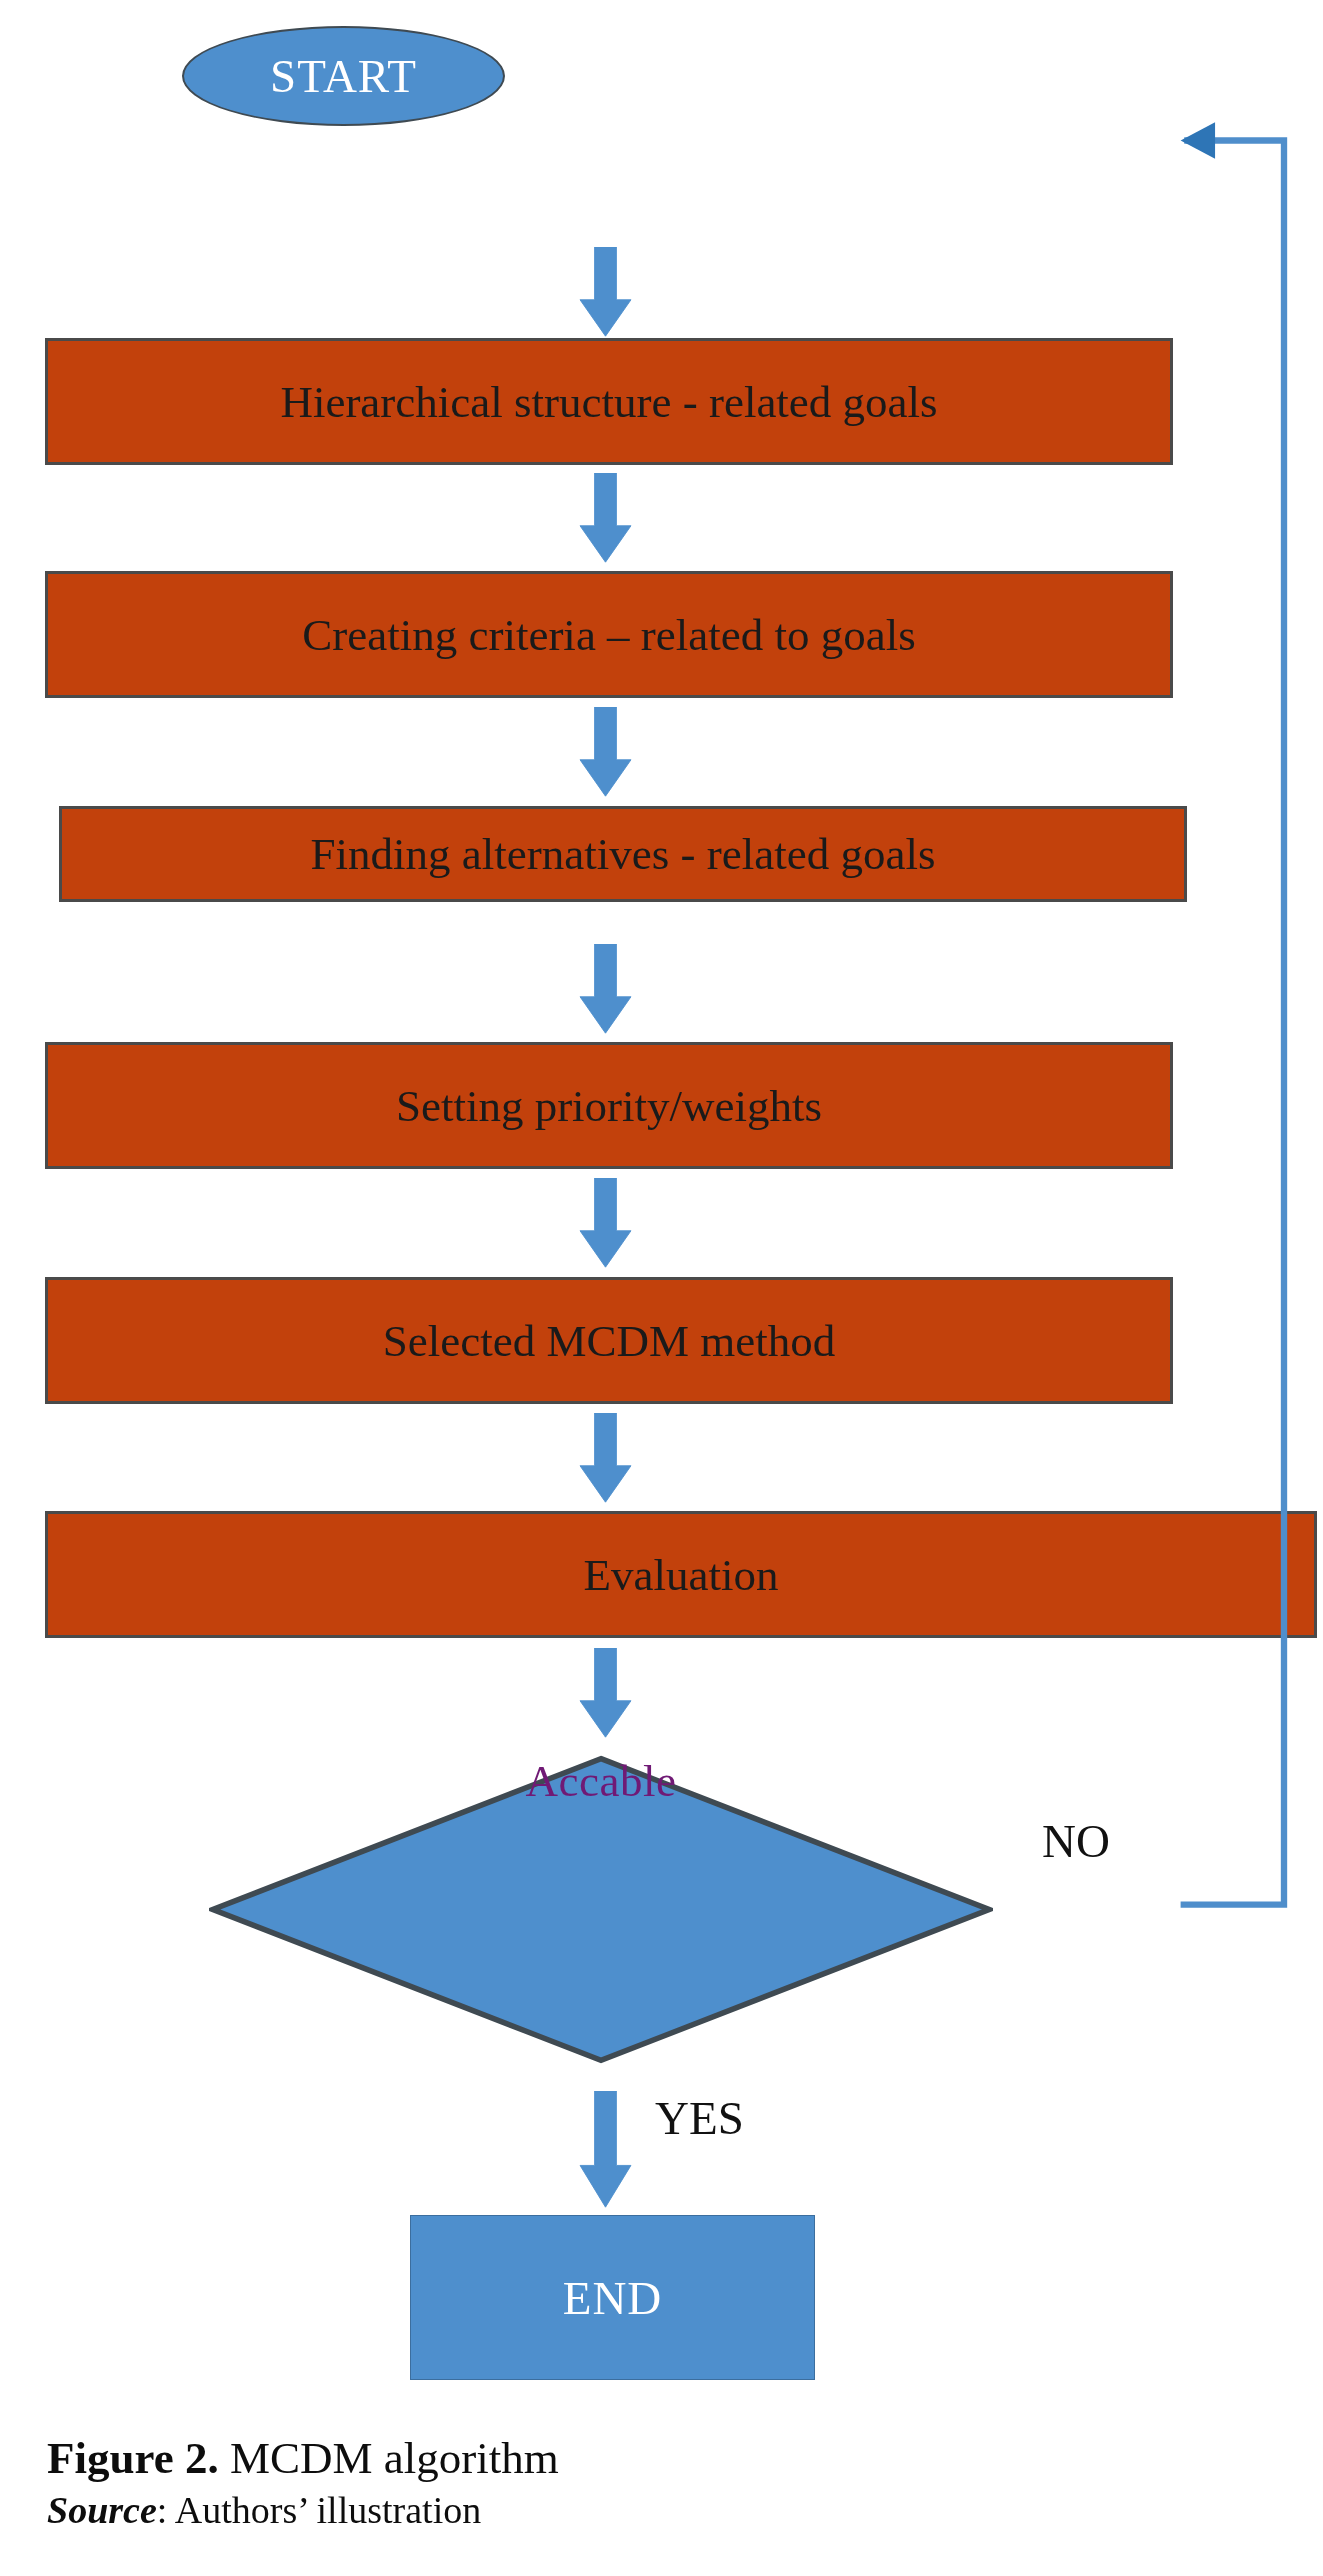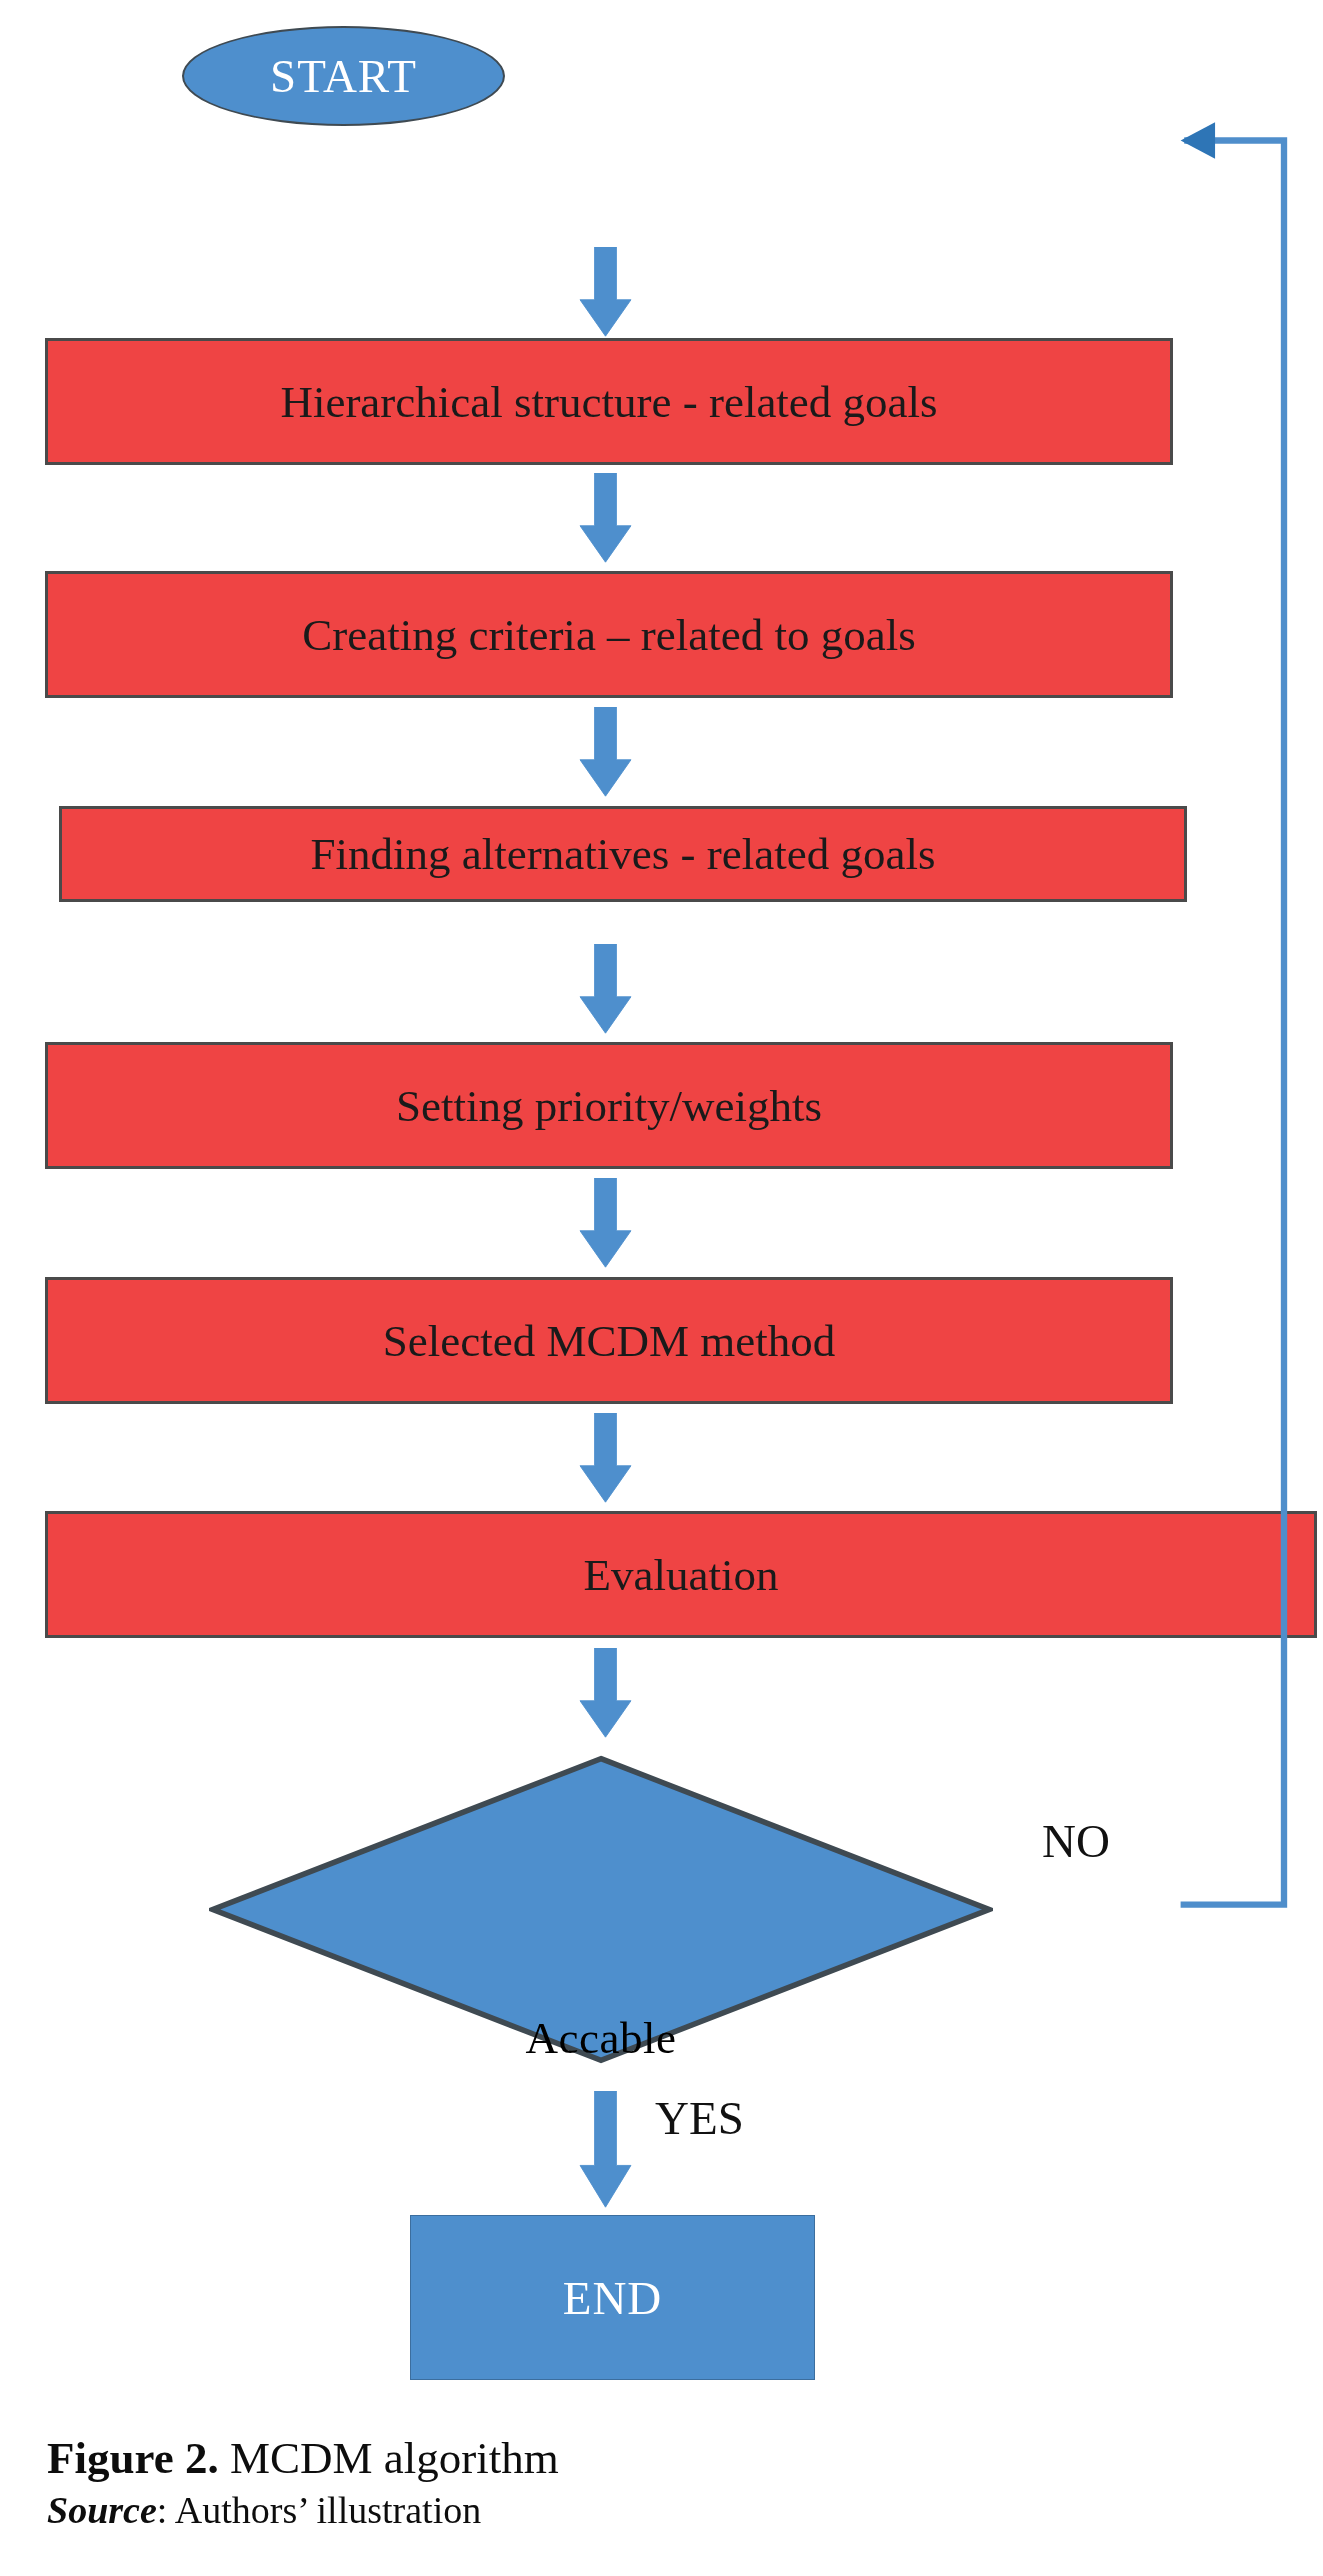--- a/index.html
+++ b/index.html
@@ -35,21 +35,21 @@
     display: flex;
     align-items: center;
     justify-content: center;
     color: #ffffff;
     letter-spacing: 0.9px;
   }
   
   .process-box {
     position: absolute;
     box-sizing: border-box;
-    background: #ef4444;
+    background: #c2410c;
     border: 3.6px solid #4A4A4A;
     display: flex;
     align-items: center;
     justify-content: center;
     color: #1a1a1a;
     text-align: center;
   }
   .process-box .box-label {
     display: block;
     padding: 0 12.7px;
@@ -62,23 +62,23 @@
   .decision-wrap svg {
     display: block;
   }
   .decision-label {
     position: absolute;
     left: 0;
     top: 0;
     width: 100%;
     height: 100%;
     display: flex;
-    align-items: flex-end;
-    justify-content: center;
-    color: #000000;
+    align-items: flex-start;
+    justify-content: center;
+    color: #701a75;
     letter-spacing: 0.5px;
     pointer-events: none;
   }
   
   .end-box {
     position: absolute;
     box-sizing: border-box;
     background: #4E8FCD;
     border: 1.8px solid #3C6E9E;
     display: flex;

